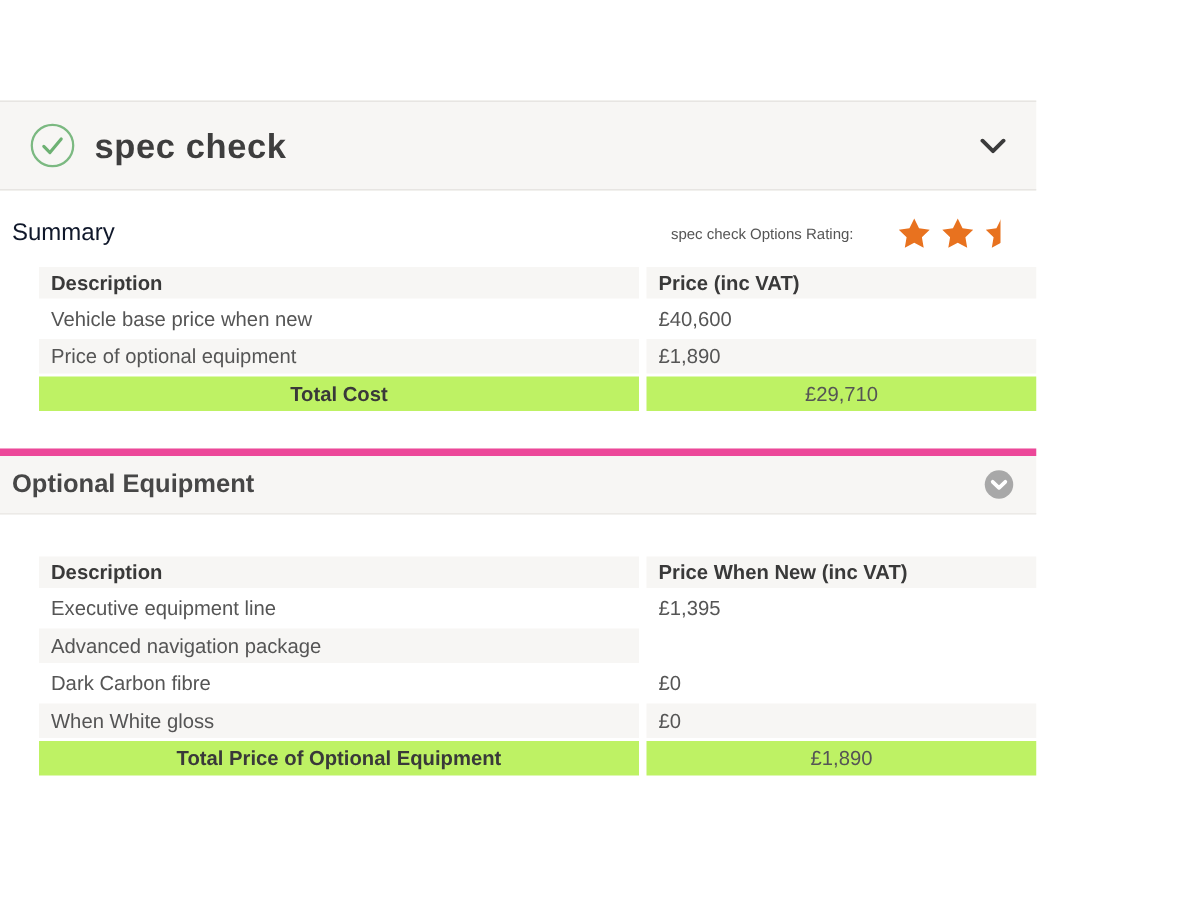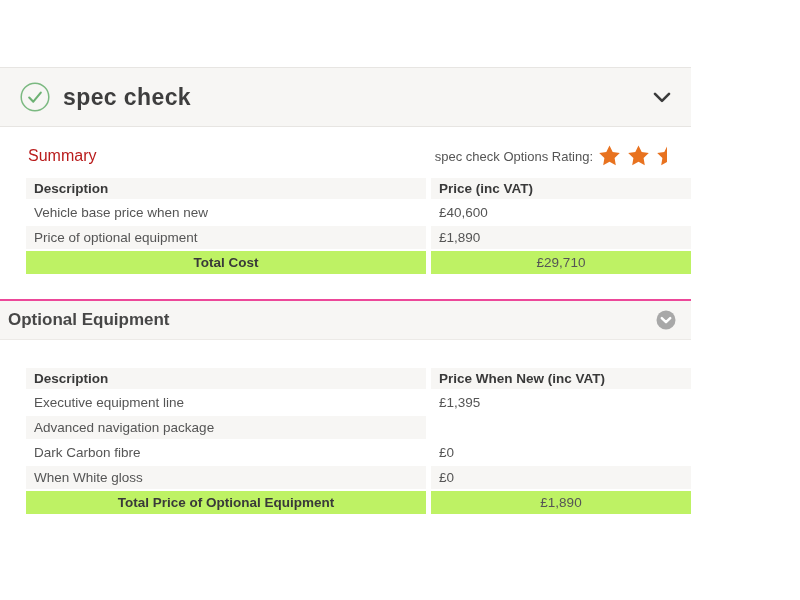--- a/index.html
+++ b/index.html
@@ -39,23 +39,23 @@
   .panel-chevron { margin-left: auto; display: inline-flex; padding: 4px; }
 
   
   .summary-row {
     margin-top: 17px;
     padding: 0 24px 0 8px;
     display: flex;
     align-items: center;
     justify-content: space-between;
   }
-  .summary-label { font-size: 16px; color: #b91c1c; margin-left: 20px; }
+  .summary-label { font-size: 16px; color: #0f172a; }
   .rating-box { display: flex; align-items: center; }
-  .rating-label { font-size: 13px; color: #555555; margin-right: 0; }
+  .rating-label { font-size: 10px; color: #555555; margin-right: 24px; }
   .stars { display: flex; align-items: center; }
   .star { display: inline-block; height: 24px; margin-left: 4px; line-height: 0; }
   .star.half { width: 12px; overflow: hidden; }
 
   
   .table { margin-top: 10px; padding-left: 26px; }
   .t-row { display: flex; margin-bottom: 2px; }
   .c-desc {
     width: 400px;
     box-sizing: border-box;
@@ -84,21 +84,21 @@
     font-weight: bold;
     color: #393939;
   }
   .t-total .c-desc, .t-total .c-price { background: #bef264; text-align: center; }
 
   
   .section-bar {
     margin-top: 25px;
     height: 38px;
     background: #f7f6f4;
-    border-top: 2px solid #ec4899;
+    border-top: 5px solid #ec4899;
     border-bottom: 1px solid #eceae7;
     display: flex;
     align-items: center;
     padding: 0 15px 0 8px;
     cursor: pointer;
   }
   .section-title {
     font-size: 17px;
     font-weight: bold;
     color: #474747;

